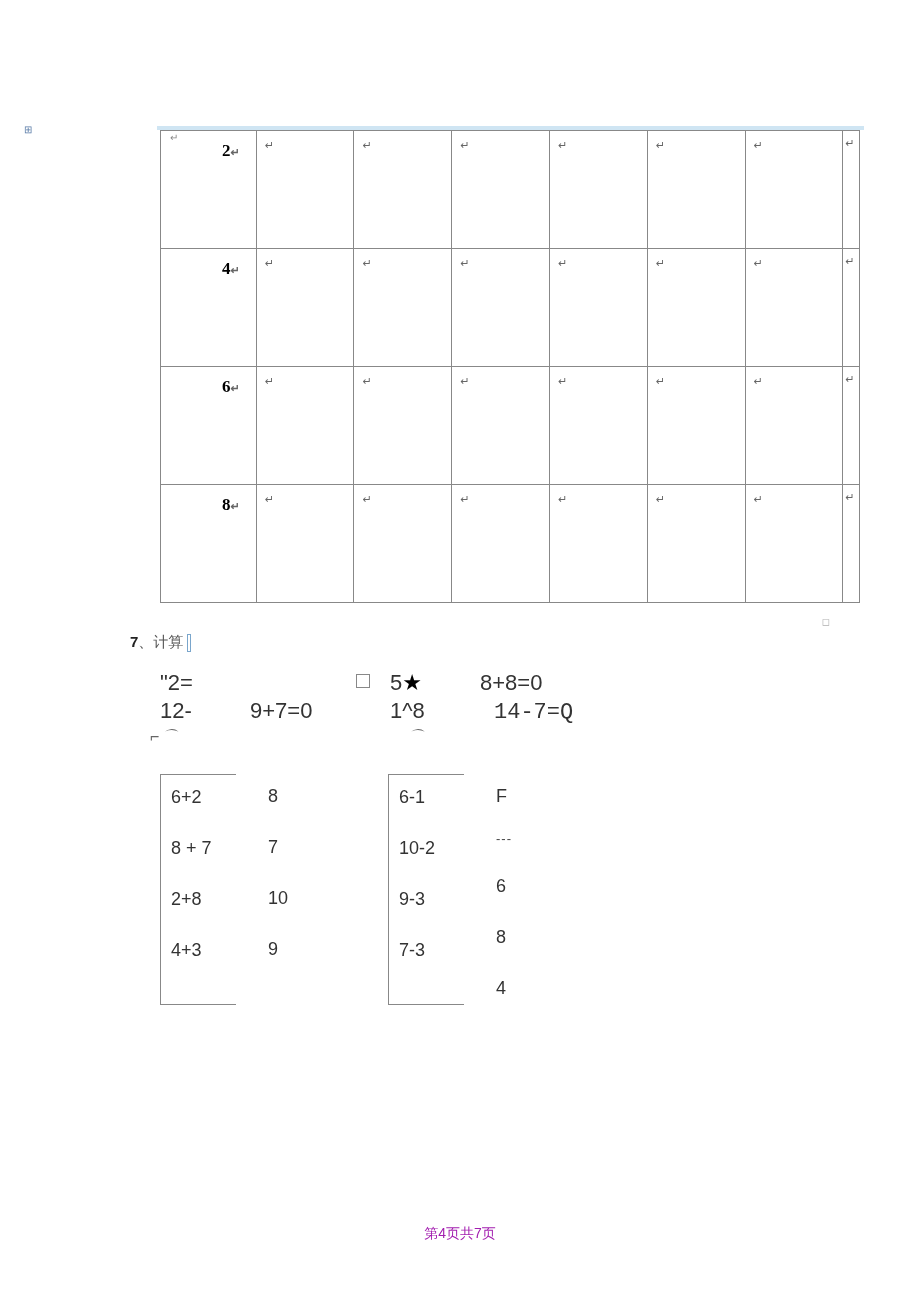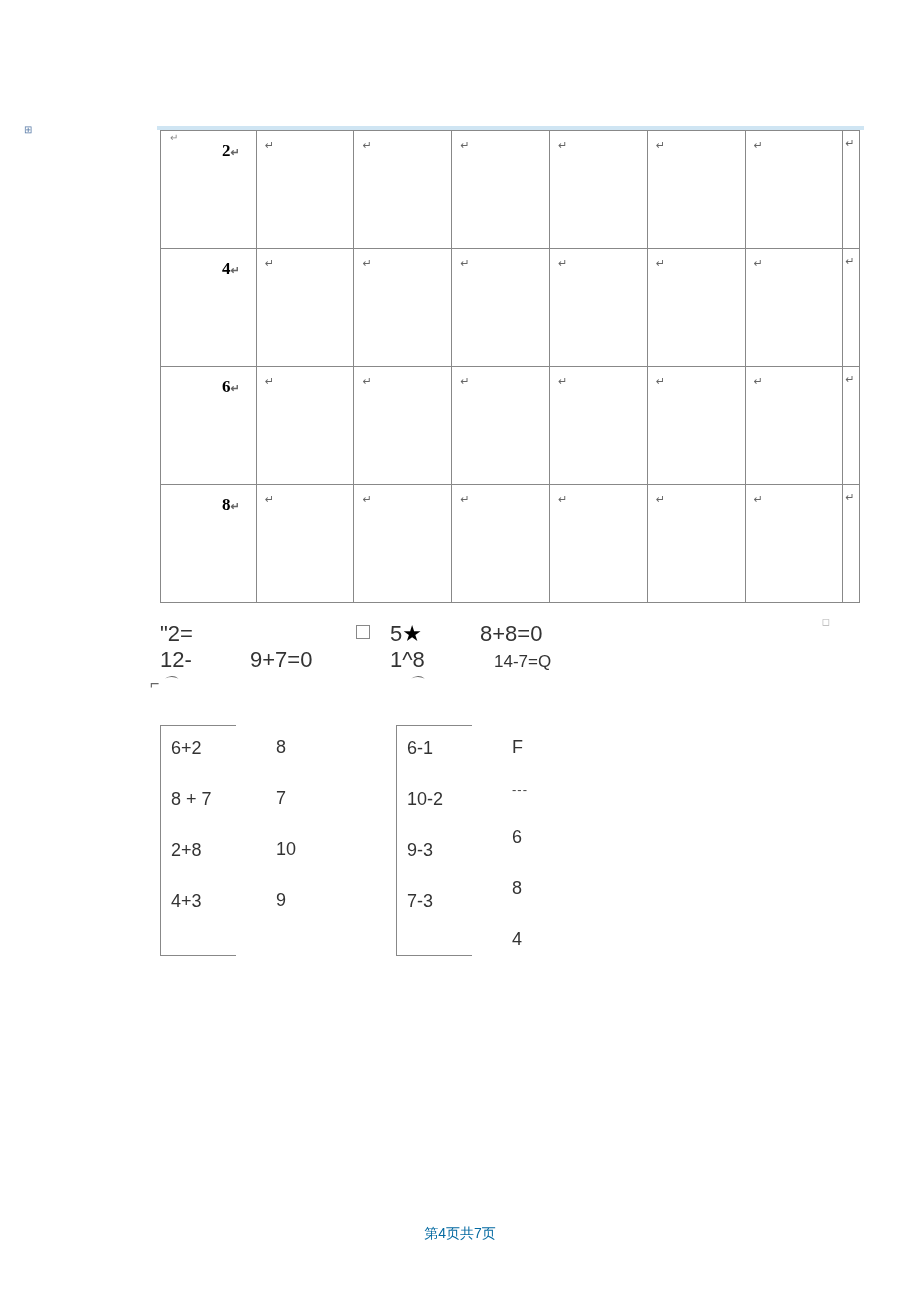--- a/index.html
+++ b/index.html
@@ -79,39 +79,39 @@
     font-family: Arial, sans-serif;
     font-size: 22px;
     color: #333;
     line-height: 1.2;
     position: relative;
     height: 90px;
     overflow: hidden;
   }
   .calc-row { display: flex; align-items: baseline; }
   .calc-cell { width: 150px; }
-  .calc-block .small { font-size: 17px; }
+  .calc-block .small { font-size: 22px; font-family: Liberation Mono, monospace; }
   .sq { display:inline-block; width:14px; height:14px; border:1px solid #888; vertical-align: 2px; }
   .star { color:#000; }
 
   .q8 { margin-top: 6px; font-size: 15px; color: #555; }
   .q8 .num { color:#222; }
 
   .match-wrap {
     display: flex;
     gap: 80px;
     margin-top: 14px;
     font-family: Arial, sans-serif;
     font-size: 18px;
     color: #333;
     margin-left: 30px;
   }
   .pair {
     display: flex;
-    gap: 40px;
+    gap: 32px;
   }
   .col {
     display: flex;
     flex-direction: column;
     gap: 18px;
   }
   .boxed {
     border: 1px solid #888;
     border-right: none;
     padding: 6px 10px 6px 10px;
@@ -122,21 +122,21 @@
   .ans-col div { padding: 6px 0; }
   .ans-col.cut { width: 24px; overflow: hidden; }
   .dash { font-size:13px; letter-spacing:1px; color:#444; margin-top:-6px; }
 
   .footer {
     position: absolute;
     bottom: 60px;
     left: 0; right: 0;
     text-align: center;
     font-size: 14px;
-    color: #0369a1;
+    color: #a21caf;
   }
 </style>
 </head>
 <body>
 
 <div class="page">
   <span class="anchor tl">⊞</span>
   <span class="top-marker paramark">↵</span>
 
   <table class="doc-table">
@@ -178,20 +178,23 @@
       <td><span class="paramark">↵</span></td>
       <td><span class="paramark">↵</span></td>
       <td><span class="paramark">↵</span></td>
       <td><span class="paramark">↵</span></td>
       <td class="tail"><span class="paramark">↵</span></td>
     </tr>
   </tbody>
     </table>
   <span class="anchor br">◻</span>
 
+  <div class="q7">
+    <span class="num">7</span><span>、</span><span>计算</span><span class="cursor-box"></span>
+  </div>
 
   <div class="calc-block">
     <div class="calc-row">
       <div class="calc-cell" style="width:120px;padding-left:30px;">"2=</div>
       <div class="calc-cell" style="width:140px;text-align:right;padding-right:20px;"><span class="sq"></span></div>
       <div class="calc-cell" style="width:90px;"><span>5</span><span class="star">★</span></div>
       <div class="calc-cell">8+8=0</div>
     </div>
     <div class="calc-row">
       <div class="calc-cell" style="width:120px;padding-left:30px;">12-</div>

